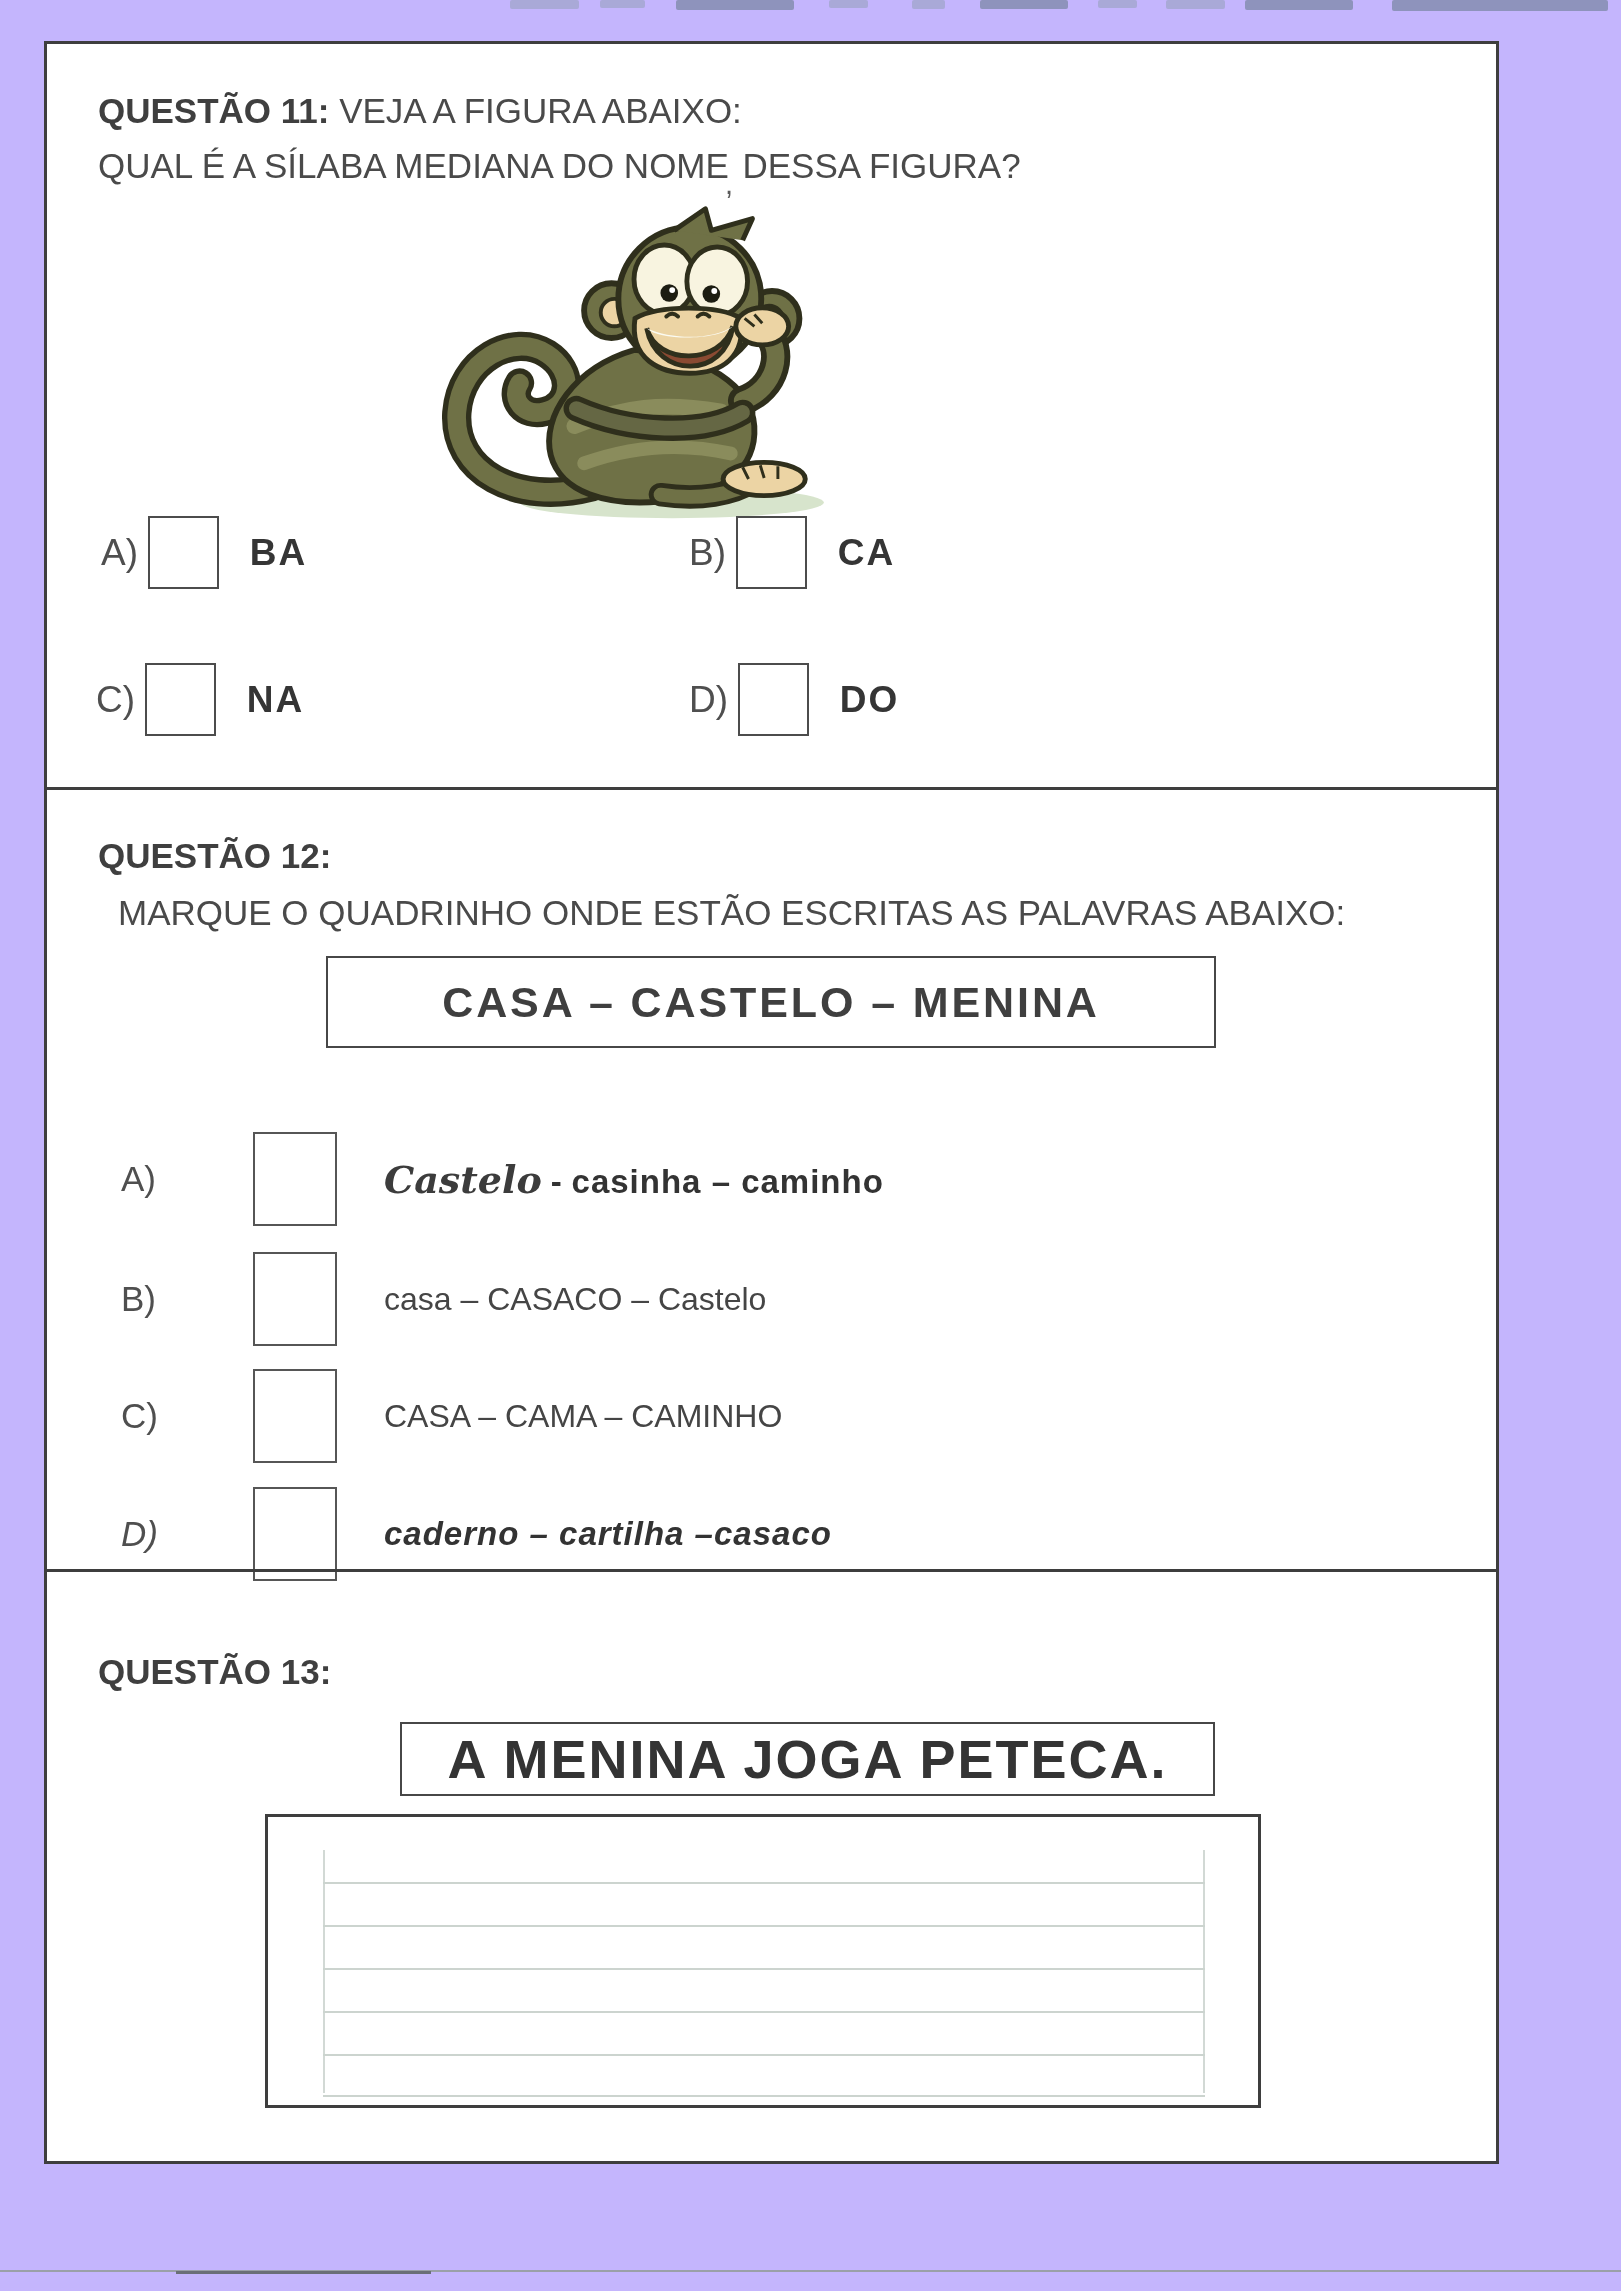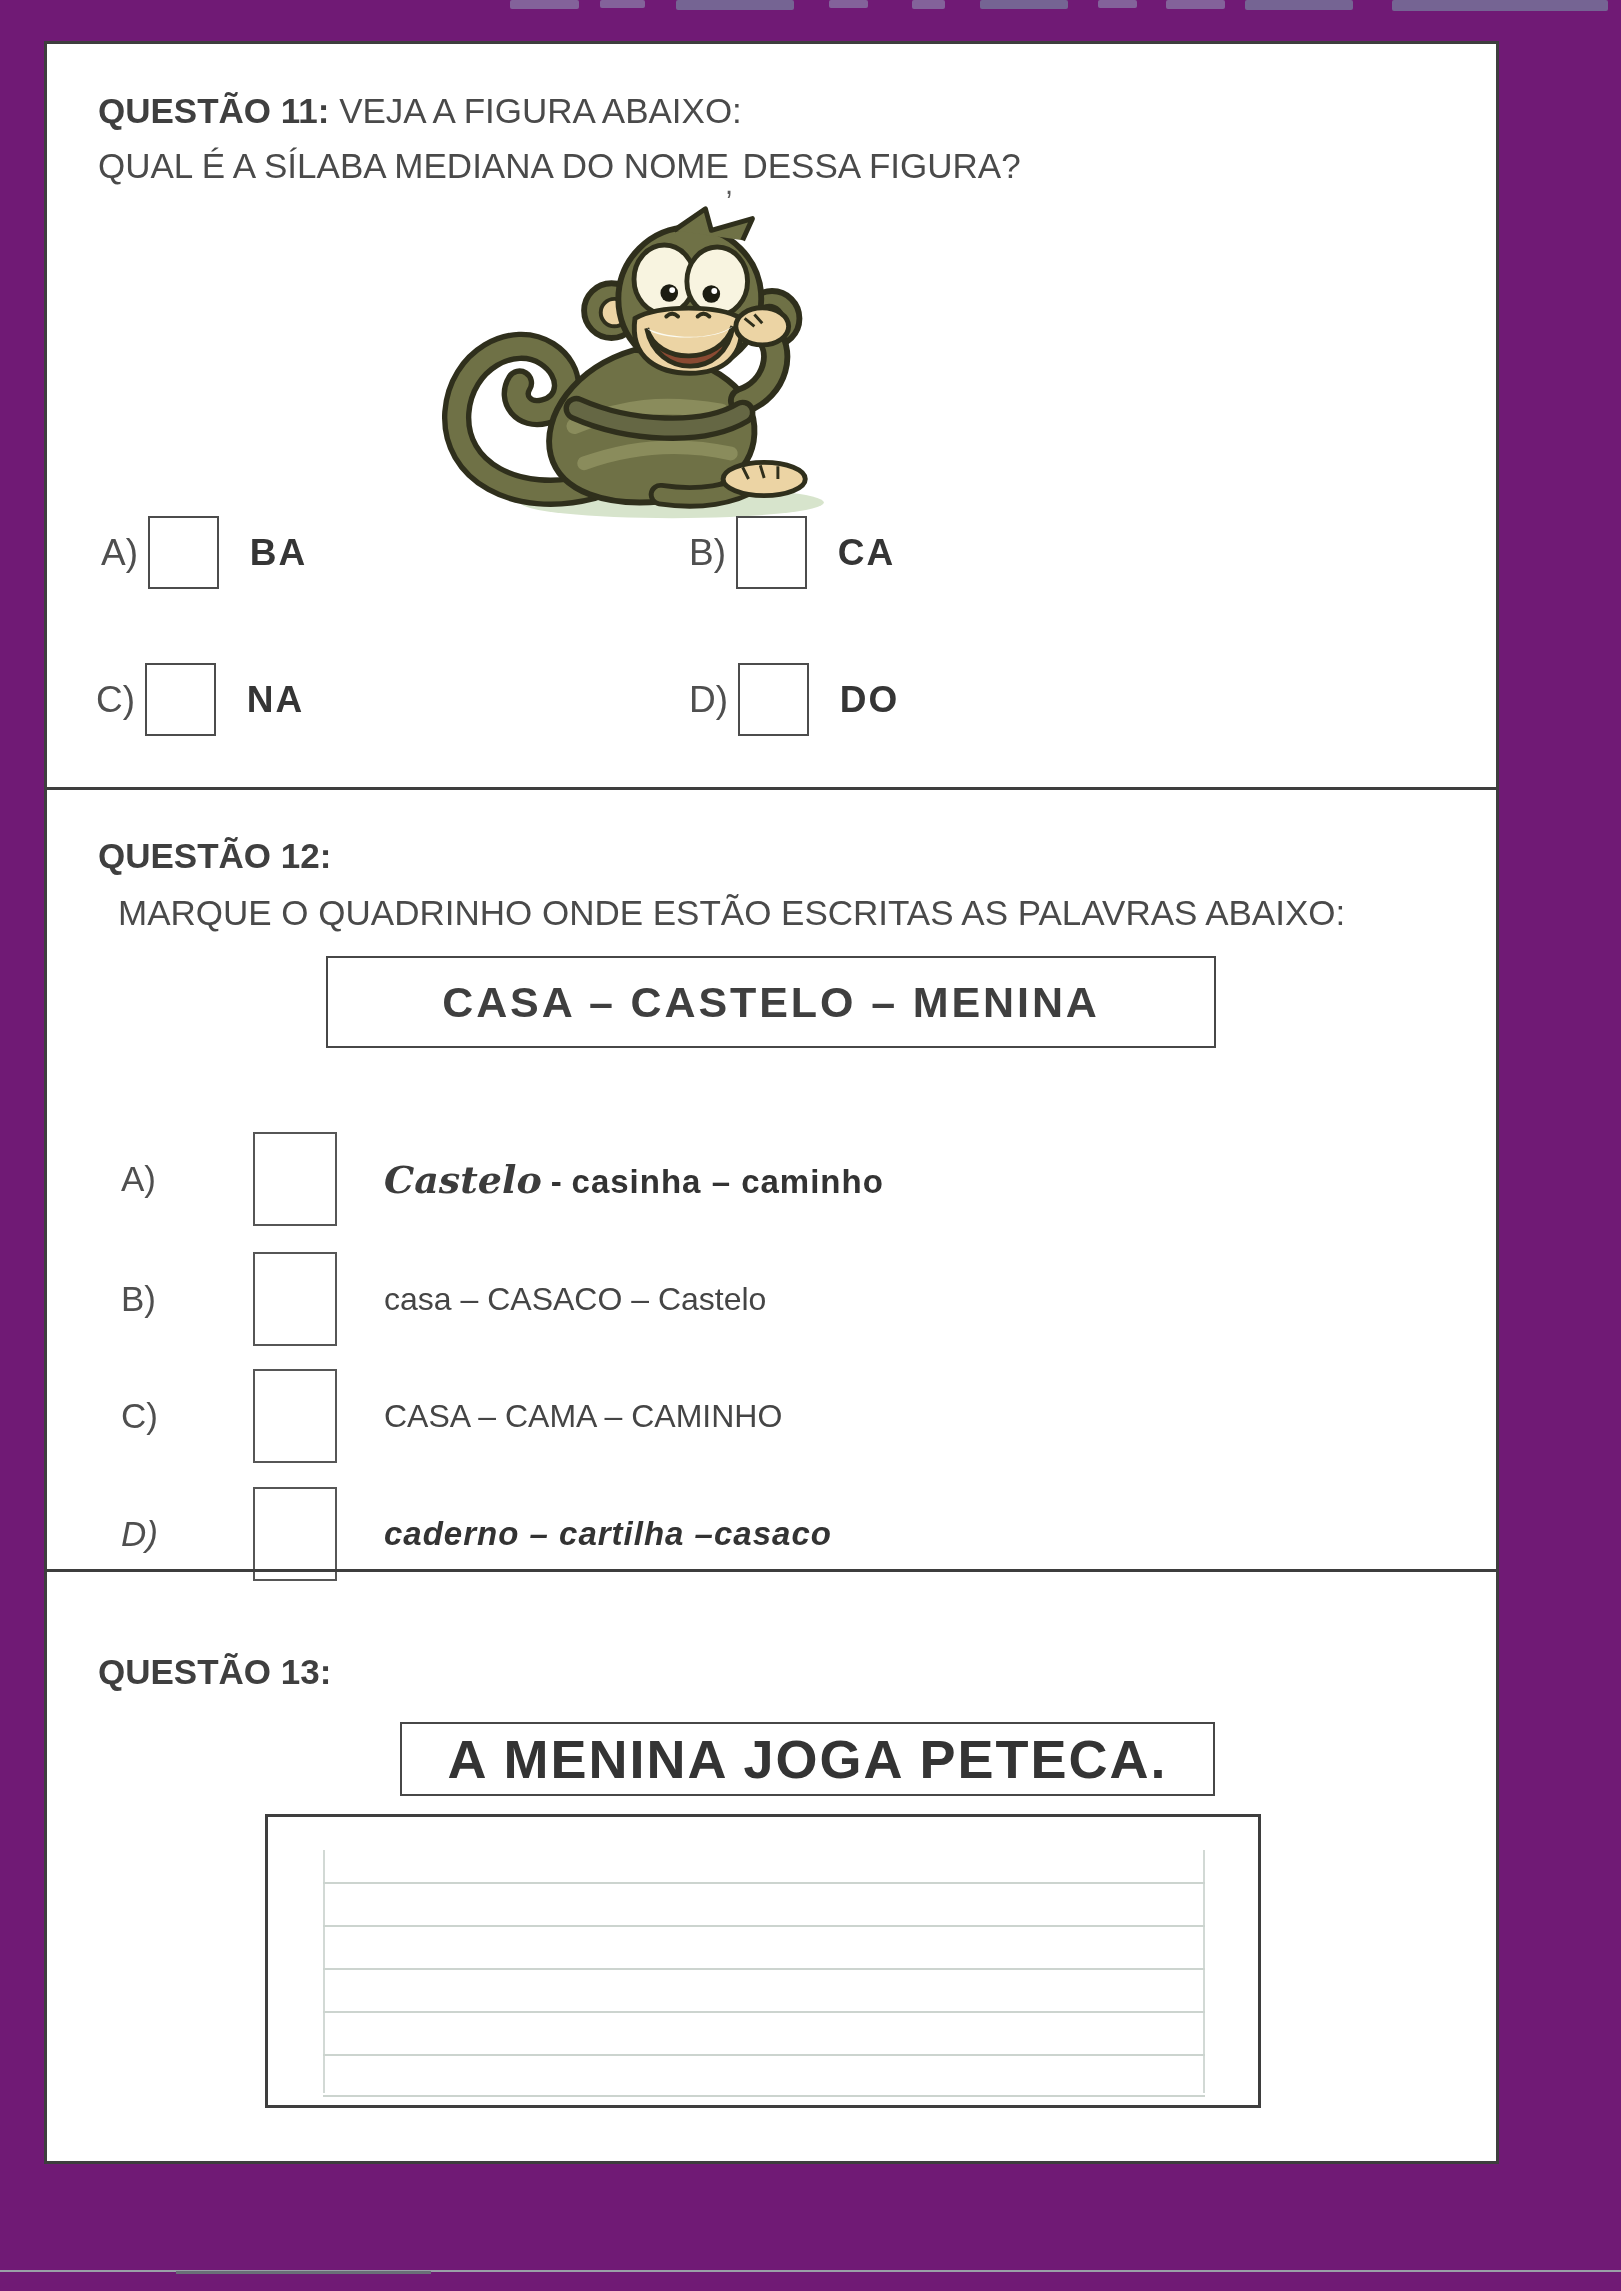--- a/index.html
+++ b/index.html
@@ -1,19 +1,19 @@
 <!DOCTYPE html>
 <html><head>
 <meta charset="utf-8">
 <style>
   html,body{margin:0;padding:0;background:#ffffff;}
   .page{
     position:relative;
     width:1621px;height:2292px;
-    background:#701a75;
+    background:#c4b5fd;
     font-family:"Liberation Sans","DejaVu Sans",sans-serif;
     color:#474747;
     overflow:hidden;
   }
   
   .smudge{position:absolute;top:0;background:rgba(148,159,184,0.55);border-radius:2px;}
   .smudge.dark{background:rgba(120,132,160,0.7);}
   
   .frame{
     position:absolute;left:44px;top:41px;width:1455px;height:2123px;

